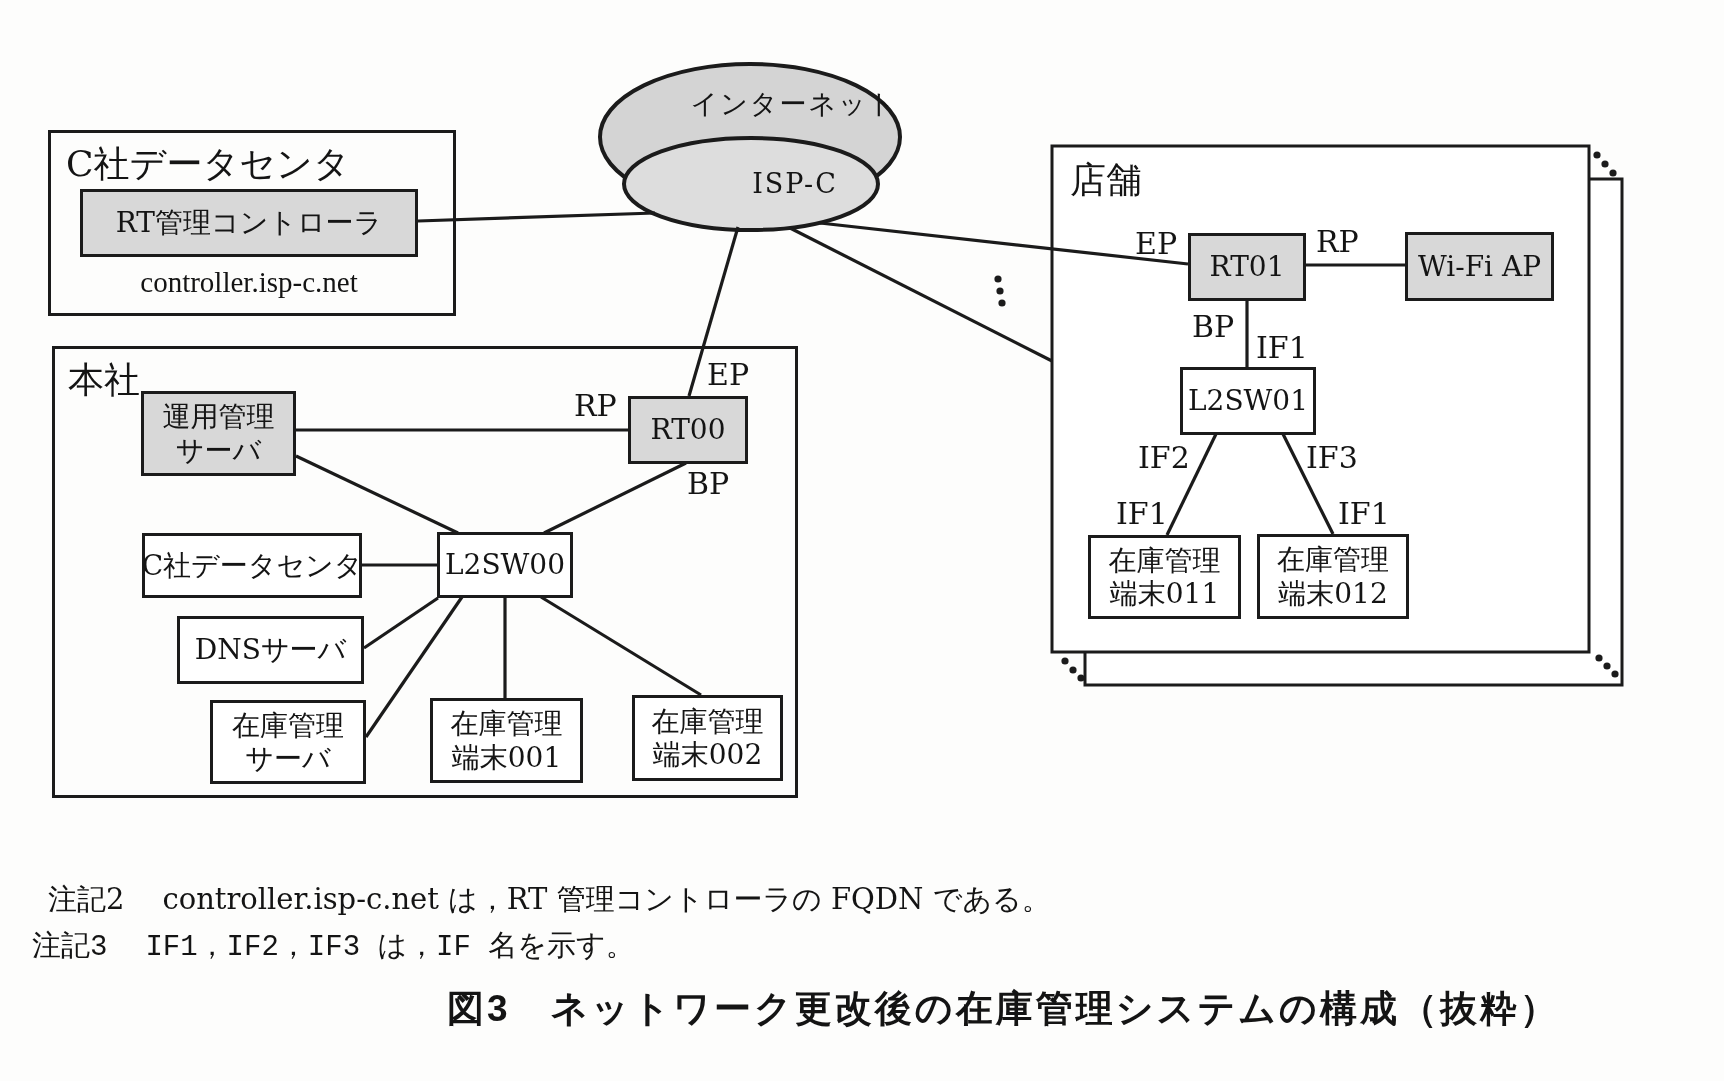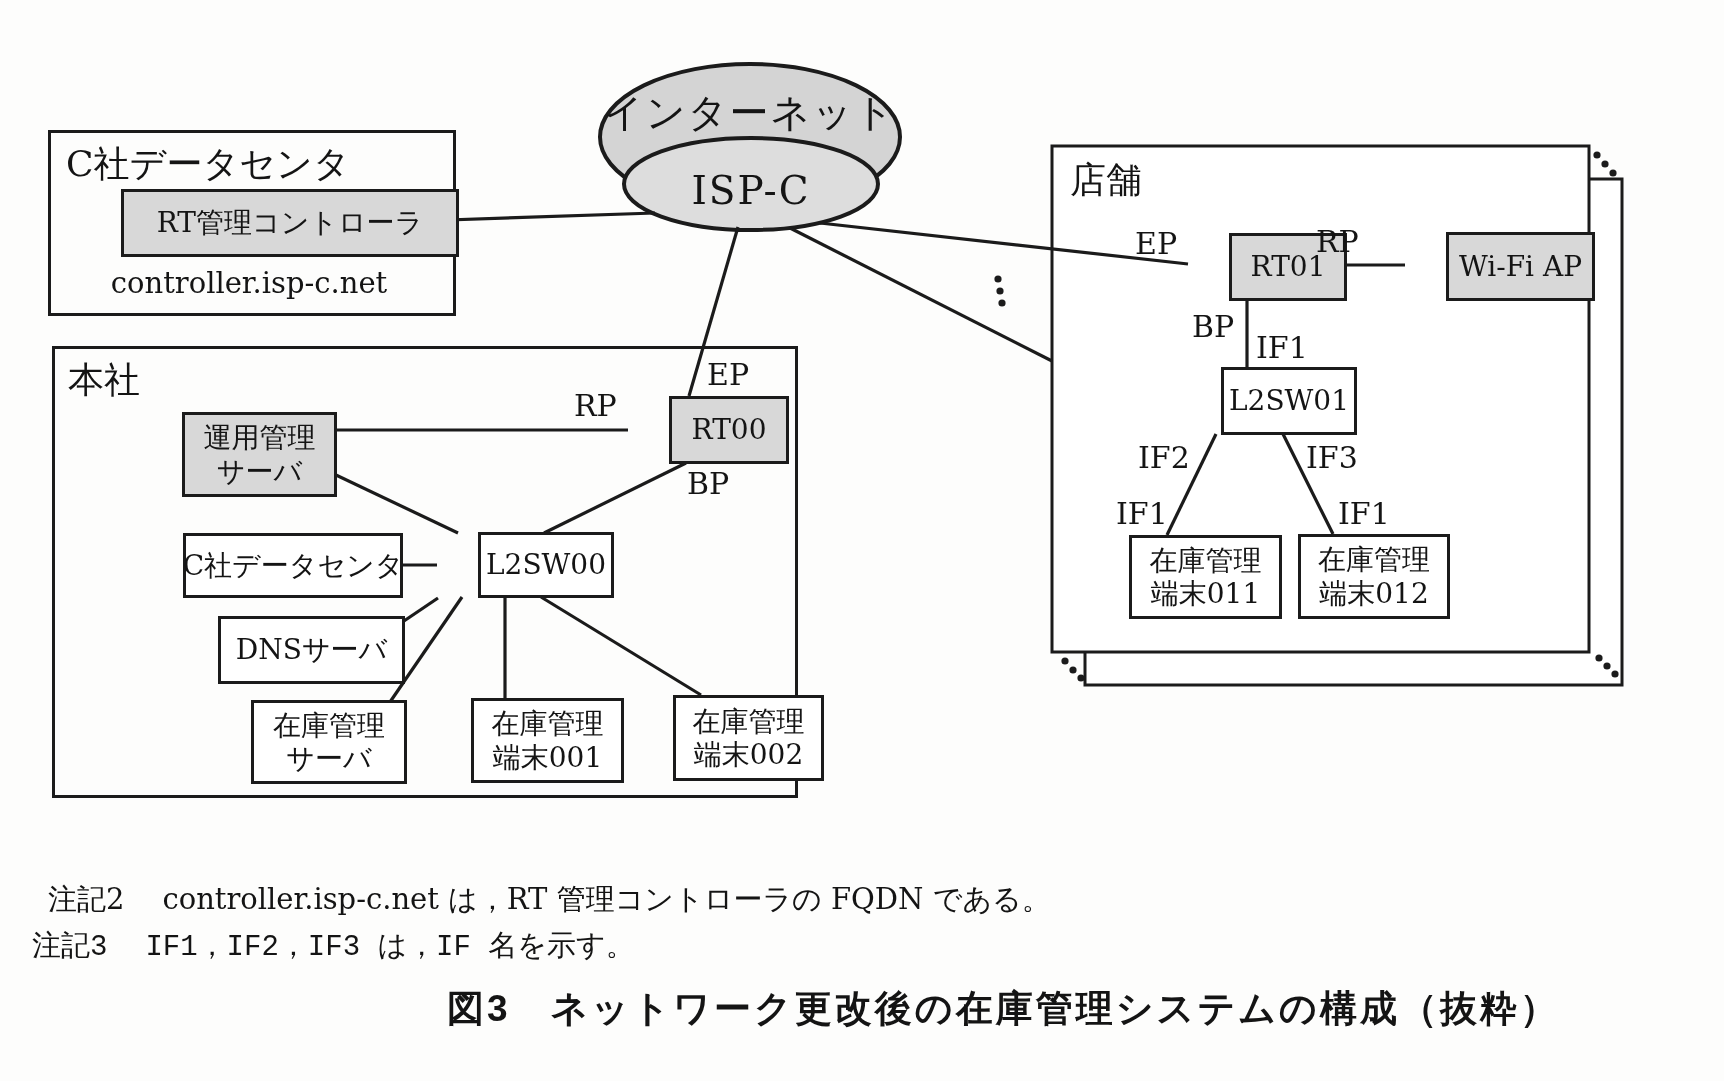--- a/index.html
+++ b/index.html
@@ -10,35 +10,35 @@
   }
   #wires{position:absolute;left:0;top:0;z-index:2;pointer-events:none;}
   .container-box{
     position:absolute; border:3px solid #1b1b1b; background:transparent;
     box-sizing:border-box; z-index:2;
   }
   .node{
     position:absolute; border:3px solid #1b1b1b; background:#ffffff;
     box-sizing:border-box; z-index:3;
     display:flex; flex-direction:column; align-items:center; justify-content:center;
-    font-size:28px; line-height:1.18; text-align:center; white-space:nowrap;margin-left:41px;
+    font-size:28px; line-height:1.18; text-align:center; white-space:nowrap;
   }
   .shaded{background:#d8d8d8;}
   .area-title{
     position:absolute; z-index:4; font-size:36px; white-space:nowrap;
   }
   .port{
     position:absolute; z-index:4; font-size:30px; white-space:nowrap;
   }
   .free-text{
-    position:absolute; z-index:4; font-size:29px; white-space:nowrap;
+    position:absolute; z-index:4; font-size:29px; white-space:nowrap;font-family:Liberation Serif, serif;
   }
   .ellipse-label{
-    position:absolute; z-index:4; font-size:39px; letter-spacing:2px;
-    white-space:nowrap; transform:translateX(-50%);
+    position:absolute; z-index:4; font-size:27px; letter-spacing:2px;
+    white-space:nowrap; transform:translateX(-50%);margin-left:44px;
   }
   .note-row{
     position:absolute; z-index:4; font-size:29px; white-space:nowrap;
     display:flex;
   }
   .note-label{flex:0 0 auto;}
   .note-text{margin-left:38px;}
   .caption{
     position:absolute; z-index:4; left:0; top:984px; width:1560px;
     text-align:right; font-family:"Liberation Sans","DejaVu Sans",sans-serif;
@@ -107,21 +107,21 @@
   <div class="container-box" style="left:48px; top:130px; width:408px; height:186px;"></div>
   <div class="area-title" style="left:66px; top:140px;">C社データセンタ</div>
   <div class="node shaded" style="left: 80px; top: 189px; width: 338px; height: 68px; background: rgb(216, 216, 216);">
     <span>RT管理コントローラ</span>
   </div>
   <div class="free-text" style="left:80px; top:266px; width:338px; text-align:center;">controller.isp-c.net</div>
 
   <div class="container-box" style="left:52px; top:346px; width:746px; height:452px;"></div>
   <div class="area-title" style="left:68px; top:356px;">本社</div>
 
-  <div class="node shaded" style="left: 141px; top: 412px; width: 155px; height: 85px; background: rgb(216, 216, 216);">
+  <div class="node shaded" style="left: 141px; top: 391px; width: 155px; height: 85px; background: rgb(216, 216, 216);">
     <span>運用管理</span>
     <span>サーバ</span>
   </div>
   <div class="node" style="left:142px; top:533px; width:220px; height:65px;">
     <span>C社データセンタ</span>
   </div>
   <div class="node" style="left:177px; top:616px; width:187px; height:68px;">
     <span>DNSサーバ</span>
   </div>
   <div class="node" style="left:210px; top:700px; width:156px; height:84px;">

